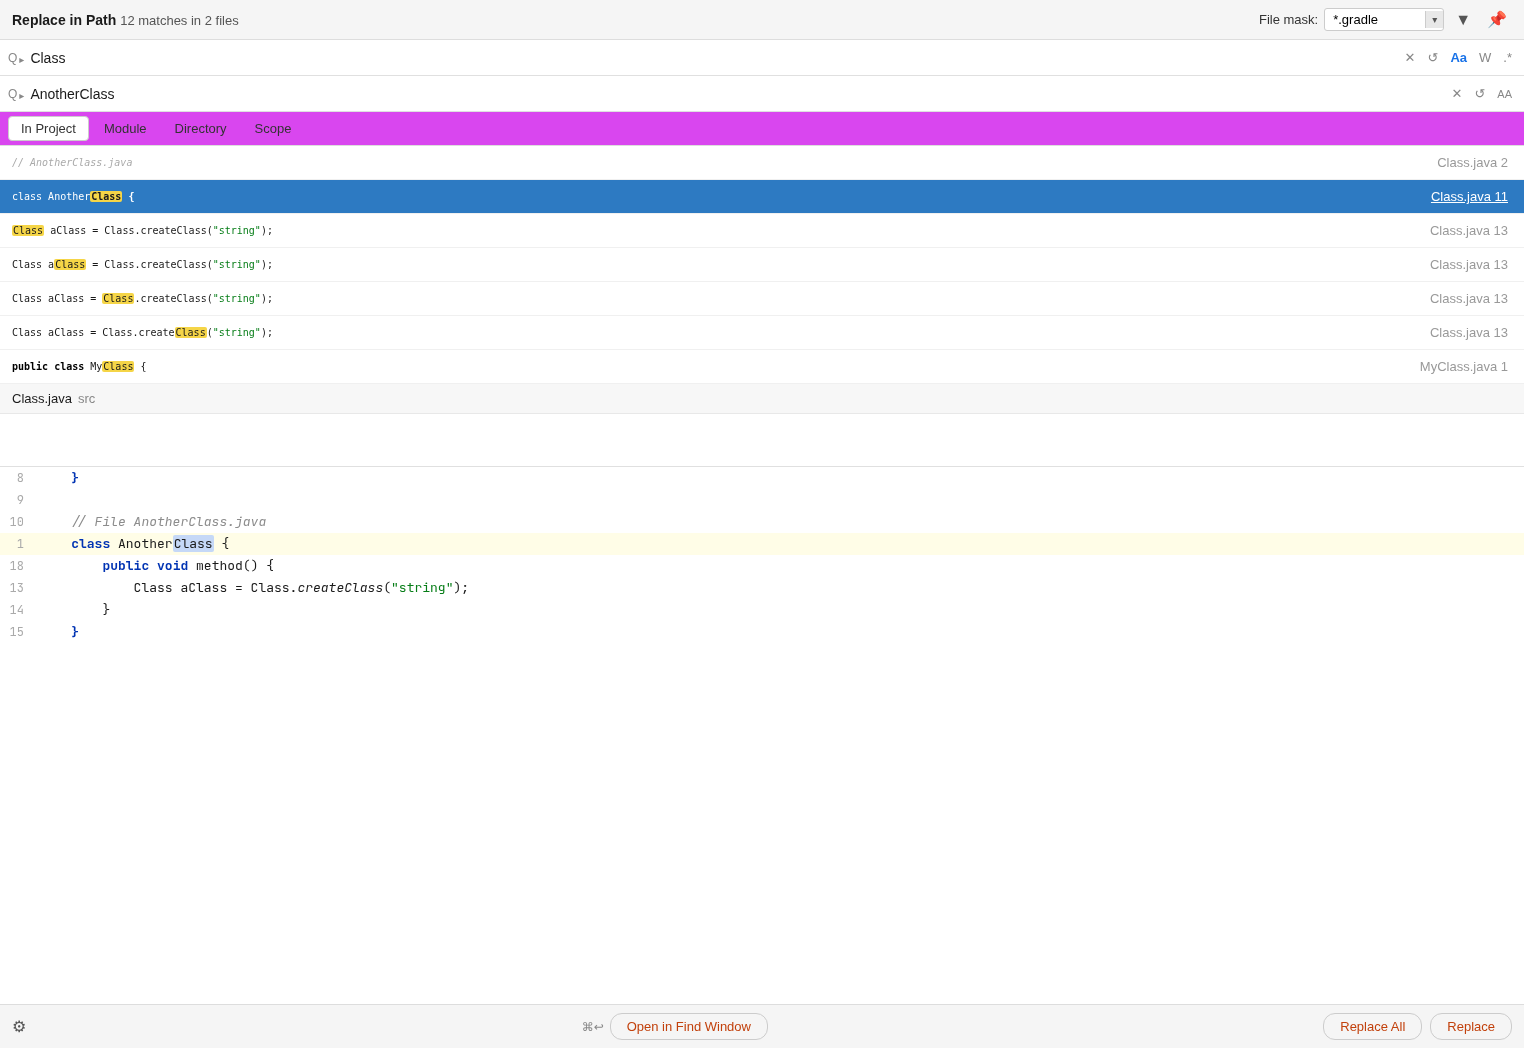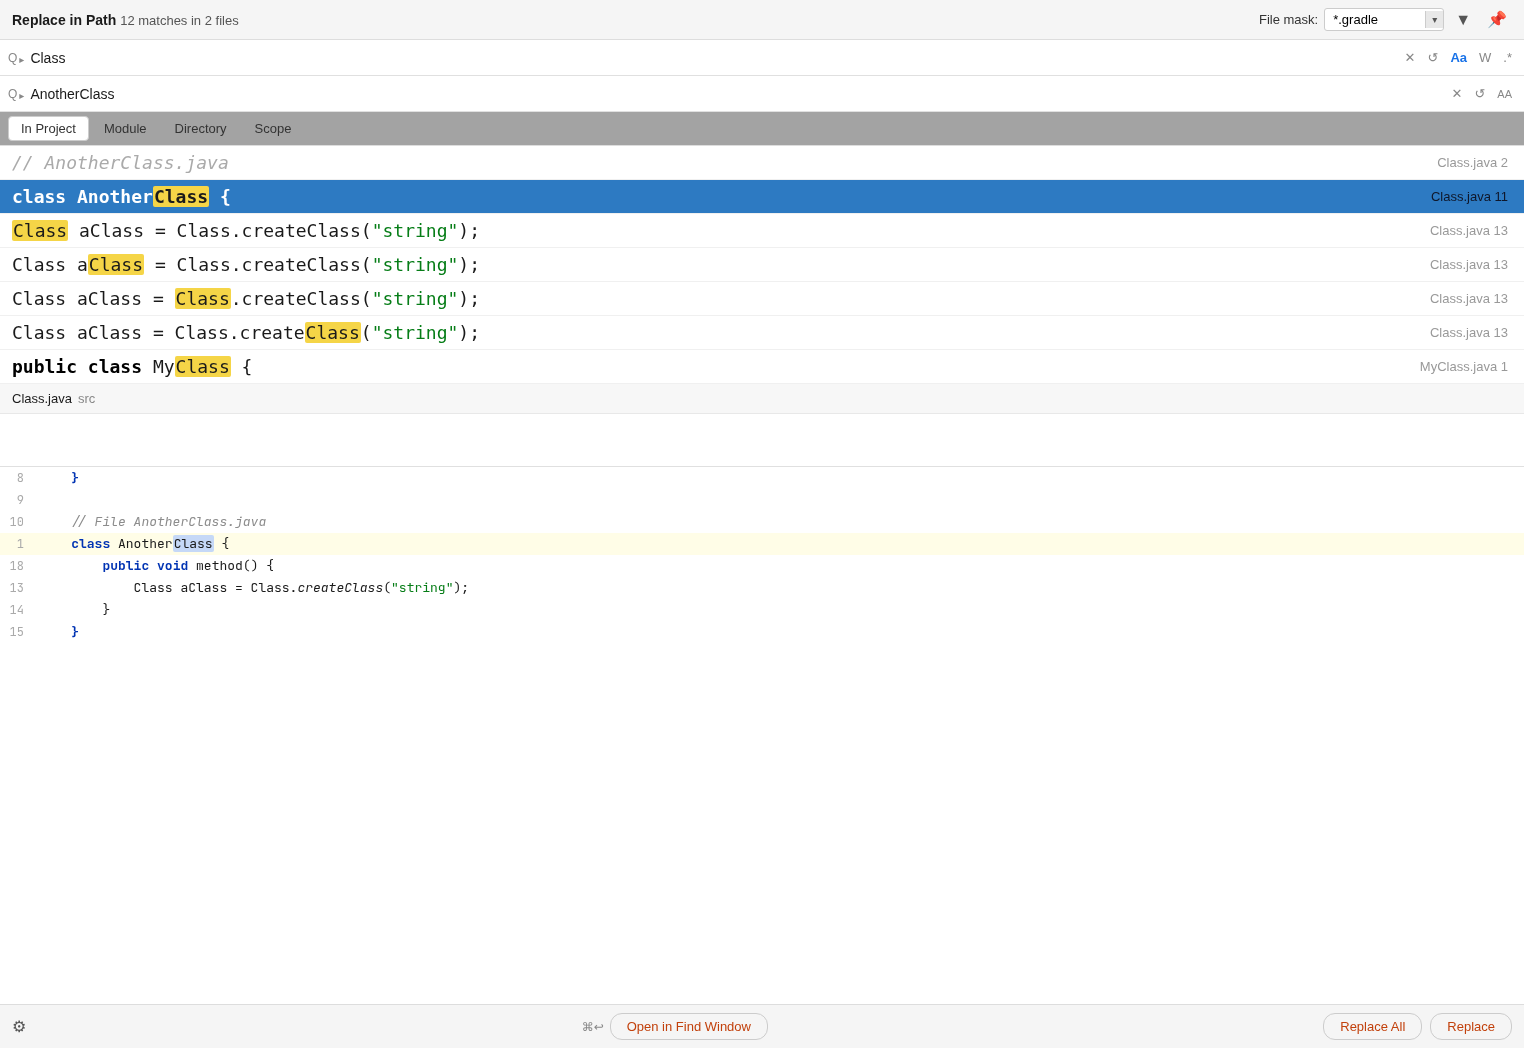--- a/index.html
+++ b/index.html
@@ -115,21 +115,21 @@
       border-radius: 2px;
       user-select: none;
     }
     .action-icon.blue { color: #1a73e8; font-weight: bold; }
 
     
     .tabs-row {
       display: flex;
       align-items: center;
       padding: 4px 8px;
-      background: #a3a3a3;
+      background: #d946ef;
       border-bottom: 1px solid #ddd;
       gap: 2px;
     }
     .tab-btn {
       padding: 4px 12px;
       font-size: 13px;
       color: #333;
       background: none;
       border: 1px solid transparent;
       border-radius: 4px;
@@ -157,25 +157,25 @@
       padding: 5px 16px 5px 12px;
       border-bottom: 1px solid #f0f0f0;
       cursor: pointer;
       font-size: 13.5px;
       min-height: 34px;
     }
     .result-row.selected {
       background: #2d7ac2;
       color: #fff;
     }
-    .result-row.selected .file-ref { color: #0f172a; }
+    .result-row.selected .file-ref { color: #ffffff; text-decoration: underline; }
 
     .result-code {
       font-family: "JetBrains Mono", "Menlo", "Courier New", monospace;
-      font-size: 18px;
+      font-size: 10px;
       color: #1a1a1a;
       flex: 1;
     }
     .result-row.selected .result-code { color: #fff; }
 
     .file-ref {
       font-size: 13px;
       color: #999;
       white-space: nowrap;
       margin-left: 12px;
@@ -356,21 +356,21 @@
 
 <div class="results-area" style="max-height: 320px; overflow-y:auto;">
 
   <div class="result-row">
     <span class="result-code" style="color:#aaa; font-style:italic; font-family:monospace;">//  AnotherClass.java</span>
     <span class="file-ref">Class.java 2</span>
   </div>
 
   <div class="result-row selected">
     <span class="result-code">
-      <span style="font-family:monospace; font-weight:bold;">class Another</span><span class="hl-yellow" style="font-family:monospace; font-weight:bold;">Class</span><span style="font-family:monospace; font-weight:bold;"> {</span>
+      <span style="font-family:monospace; font-weight:normal;">class Another</span><span class="hl-yellow" style="font-family:monospace; font-weight:bold;">Class</span><span style="font-family:monospace; font-weight:bold;"> {</span>
     </span>
     <span class="file-ref">Class.java 11</span>
   </div>
 
   <div class="result-row">
     <span class="result-code" style="font-family:monospace;">
       <span class="hl-yellow">Class</span><span> aClass = </span><span>Class</span><span>.createClass(<span style="color:#067d17;">"string"</span>);</span>
     </span>
     <span class="file-ref">Class.java 13</span>
   </div>

